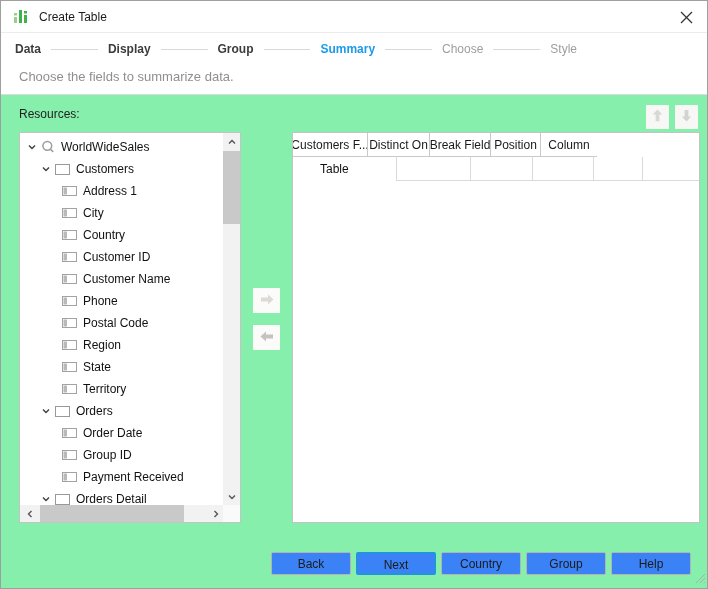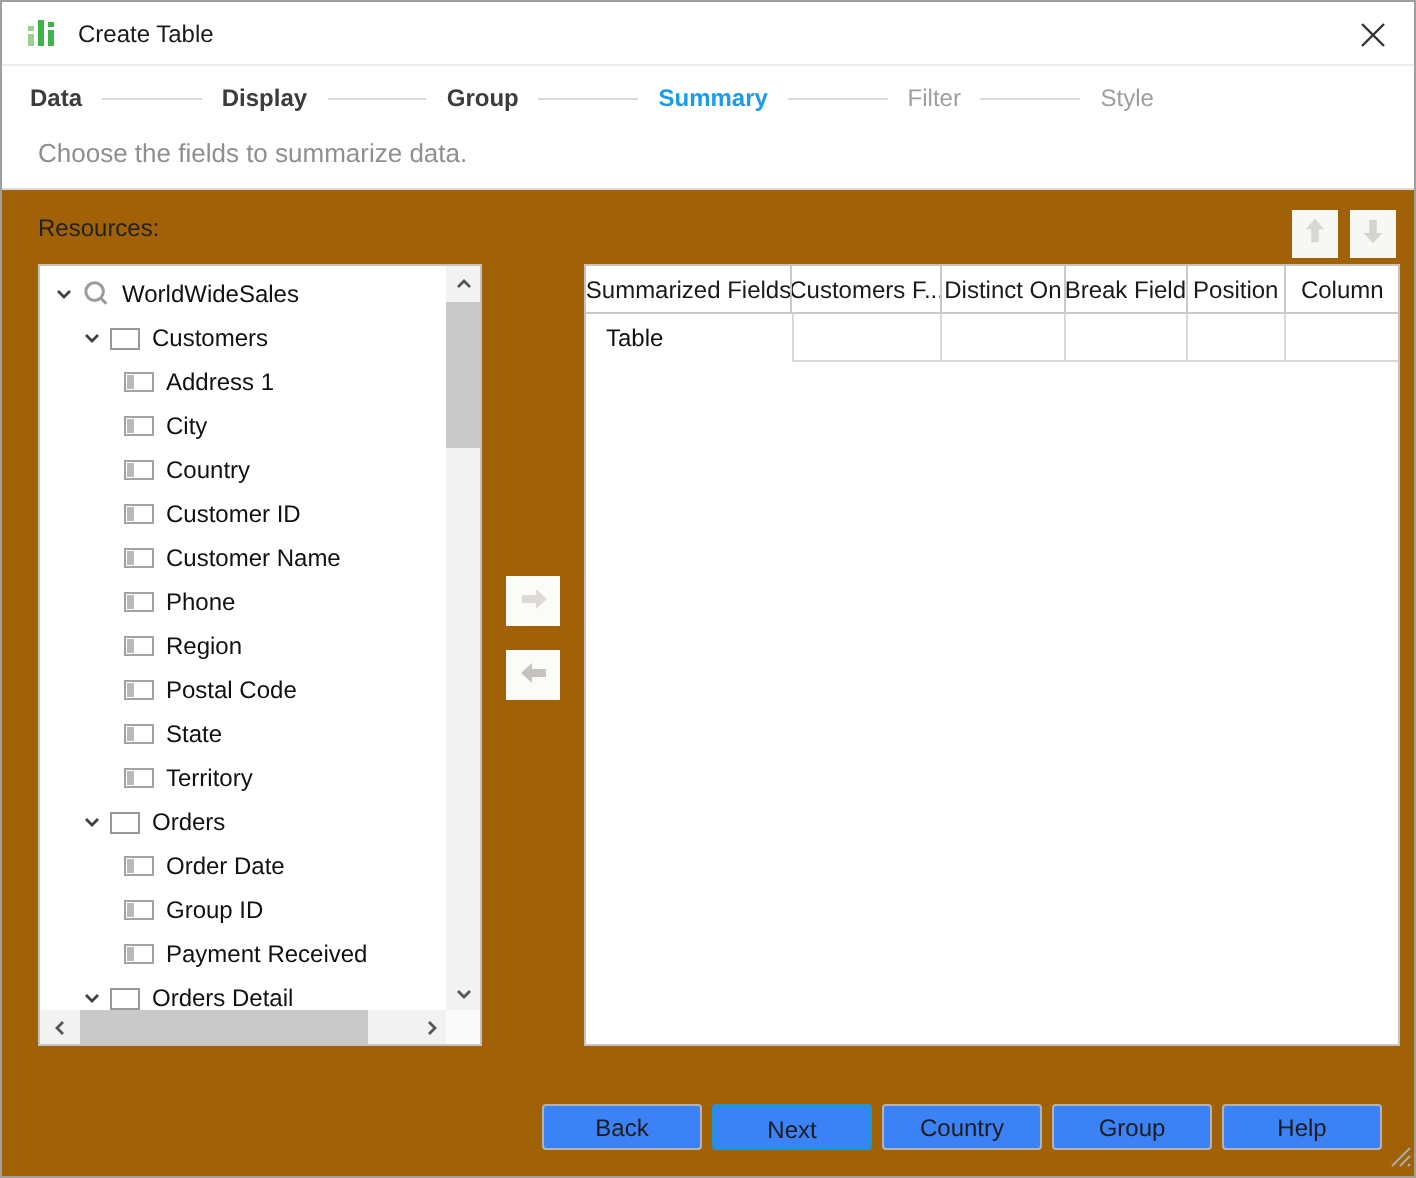--- a/index.html
+++ b/index.html
@@ -21,21 +21,21 @@
   .steps{position:absolute;left:14px;top:36px;width:562px;height:24px;display:flex;
     align-items:center;}
   .step{white-space:nowrap;font-size:12px;}
   .step.done{color:#3c3c3c;font-weight:bold;}
   .step.active{color:#1b9be9;font-weight:bold;}
   .step.upcoming{color:#9e9e9e;font-weight:normal;}
   .connector{flex:1;height:1px;background:#d9d9d9;margin:0 10px;min-width:28px;}
   
   .subtitle{position:absolute;left:18px;top:68px;font-size:13px;color:#8f8f8f;}
   .content{position:absolute;left:0;top:93px;width:100%;height:495px;
-    background:#a16207;border-top:1px solid #dcdcdc;}
+    background:#86efac;border-top:1px solid #dcdcdc;}
   .res-label{position:absolute;left:18px;top:12px;color:#222;}
   
   .tree-panel{position:absolute;left:18px;top:37px;width:222px;height:391px;
     background:#fff;border:1px solid #c3c3c3;}
   .tree-rows{position:absolute;left:0;top:0;right:17px;bottom:17px;overflow:hidden;padding-top:3px;}
   .tree-row{height:22px;display:flex;align-items:center;cursor:default;}
   .tree-row .chev{width:12px;display:flex;justify-content:center;margin-right:3px;cursor:pointer;}
   .tree-row .tico{margin-right:6px;display:flex;}
   .lvl0{padding-left:6px;} .lvl1{padding-left:20px;} .lvl2{padding-left:42px;}
   .lvl2 .noexp{width:0;margin:0;}
@@ -60,21 +60,21 @@
   
   .grid-panel{position:absolute;left:291px;top:37px;width:408px;height:391px;
     background:#fff;border:1px solid #c3c3c3;}
   .grid-head{display:flex;height:24px;}
   .gh-cell{display:flex;align-items:center;justify-content:center;white-space:nowrap;
     overflow:hidden;border-right:1px solid #c9c9c9;border-bottom:1px solid #c9c9c9;
     color:#1a1a1a;background:#fff;}
   .gh-cell:last-child{border-right:none;}
   .grid-row{display:flex;height:24px;}
   .gr-cell{border-right:1px solid #d9d9d9;border-bottom:1px solid #d9d9d9;}
-  .gr-cell.first{display:flex;align-items:center;padding-left:10px;border-bottom:none;color:#111;}
+  .gr-cell.first{display:flex;align-items:center;padding-left:27px;border-bottom:none;color:#111;}
   .gr-cell:last-child{border-right:none;}
   
   .btn{position:absolute;top:551px;width:80px;height:23px;background:#3b82f6;
     border:1px solid #b3b3b3;border-radius:2px;font-family:inherit;font-size:12px;
     color:#1b1b1b;padding:4px;cursor:pointer;}
   .btn.default{border:2px solid #2493df;}
   .b-back{left:270px;} .b-next{left:355px;} .b-finish{left:440px;}
   .b-cancel{left:525px;} .b-help{left:610px;}
   .grip{position:absolute;right:1px;bottom:1px;}
 </style>
@@ -104,21 +104,21 @@
 
   <div class="steps" id="steps">
       <span class="step done">Data</span>
       <span class="connector"></span>
       <span class="step done">Display</span>
       <span class="connector"></span>
       <span class="step done">Group</span>
       <span class="connector"></span>
       <span class="step active">Summary</span>
       <span class="connector"></span>
-      <span class="step upcoming">Filter</span>
+      <span class="step upcoming">Choose</span>
       <span class="connector"></span>
       <span class="step upcoming">Style</span>
     </div>
 
   <div class="subtitle">Choose the fields to summarize data.</div>
 
   <div class="content">
     <div class="res-label">Resources:</div>
 
     <div class="tree-panel">
@@ -211,31 +211,31 @@
             <span class="tree-label">Phone</span>
           </div>
           <div class="tree-row lvl2">
             <span class="chev noexp"></span>
             <span class="tico">
               <svg width="15" height="10" viewBox="0 0 15 10">
                 <rect x="0.5" y="0.5" width="14" height="9" fill="#ffffff" stroke="#a3a3a3"></rect>
                 <rect x="1.5" y="1.5" width="3.5" height="7" fill="#b9b9b9"></rect>
               </svg>
             </span>
+            <span class="tree-label">Postal Code</span>
+          </div>
+          <div class="tree-row lvl2">
+            <span class="chev noexp"></span>
+            <span class="tico">
+              <svg width="15" height="10" viewBox="0 0 15 10">
+                <rect x="0.5" y="0.5" width="14" height="9" fill="#ffffff" stroke="#a3a3a3"></rect>
+                <rect x="1.5" y="1.5" width="3.5" height="7" fill="#b9b9b9"></rect>
+              </svg>
+            </span>
             <span class="tree-label">Region</span>
-          </div>
-          <div class="tree-row lvl2">
-            <span class="chev noexp"></span>
-            <span class="tico">
-              <svg width="15" height="10" viewBox="0 0 15 10">
-                <rect x="0.5" y="0.5" width="14" height="9" fill="#ffffff" stroke="#a3a3a3"></rect>
-                <rect x="1.5" y="1.5" width="3.5" height="7" fill="#b9b9b9"></rect>
-              </svg>
-            </span>
-            <span class="tree-label">Postal Code</span>
           </div>
           <div class="tree-row lvl2">
             <span class="chev noexp"></span>
             <span class="tico">
               <svg width="15" height="10" viewBox="0 0 15 10">
                 <rect x="0.5" y="0.5" width="14" height="9" fill="#ffffff" stroke="#a3a3a3"></rect>
                 <rect x="1.5" y="1.5" width="3.5" height="7" fill="#b9b9b9"></rect>
               </svg>
             </span>
             <span class="tree-label">State</span>
@@ -361,21 +361,20 @@
     <button class="udbtn ud-down">
       <span>
         <svg width="13" height="15" viewBox="0 0 13 16">
             <path d="M4.5 2 V9 H1.5 L6.5 14.5 L11.5 9 H8.5 V2 Z" fill="#d3d3d0"></path>
           </svg>
       </span>
     </button>
 
     <div class="grid-panel">
       <div class="grid-head" id="grid-head">
-          <div class="gh-cell" style="width: 104px;">Summarized Fields</div>
           <div class="gh-cell" style="width: 75px;">Customers F...</div>
           <div class="gh-cell" style="width: 62px;">Distinct On</div>
           <div class="gh-cell" style="width: 61px;">Break Field</div>
           <div class="gh-cell" style="width: 50px;">Position</div>
           <div class="gh-cell" style="width: 56px;">Column</div>
         </div>
       <div id="grid-body">
           <div class="grid-row">
             <div class="gr-cell first" style="width: 104px;">Table</div>
             <div class="gr-cell" style="width: 75px;"></div>

